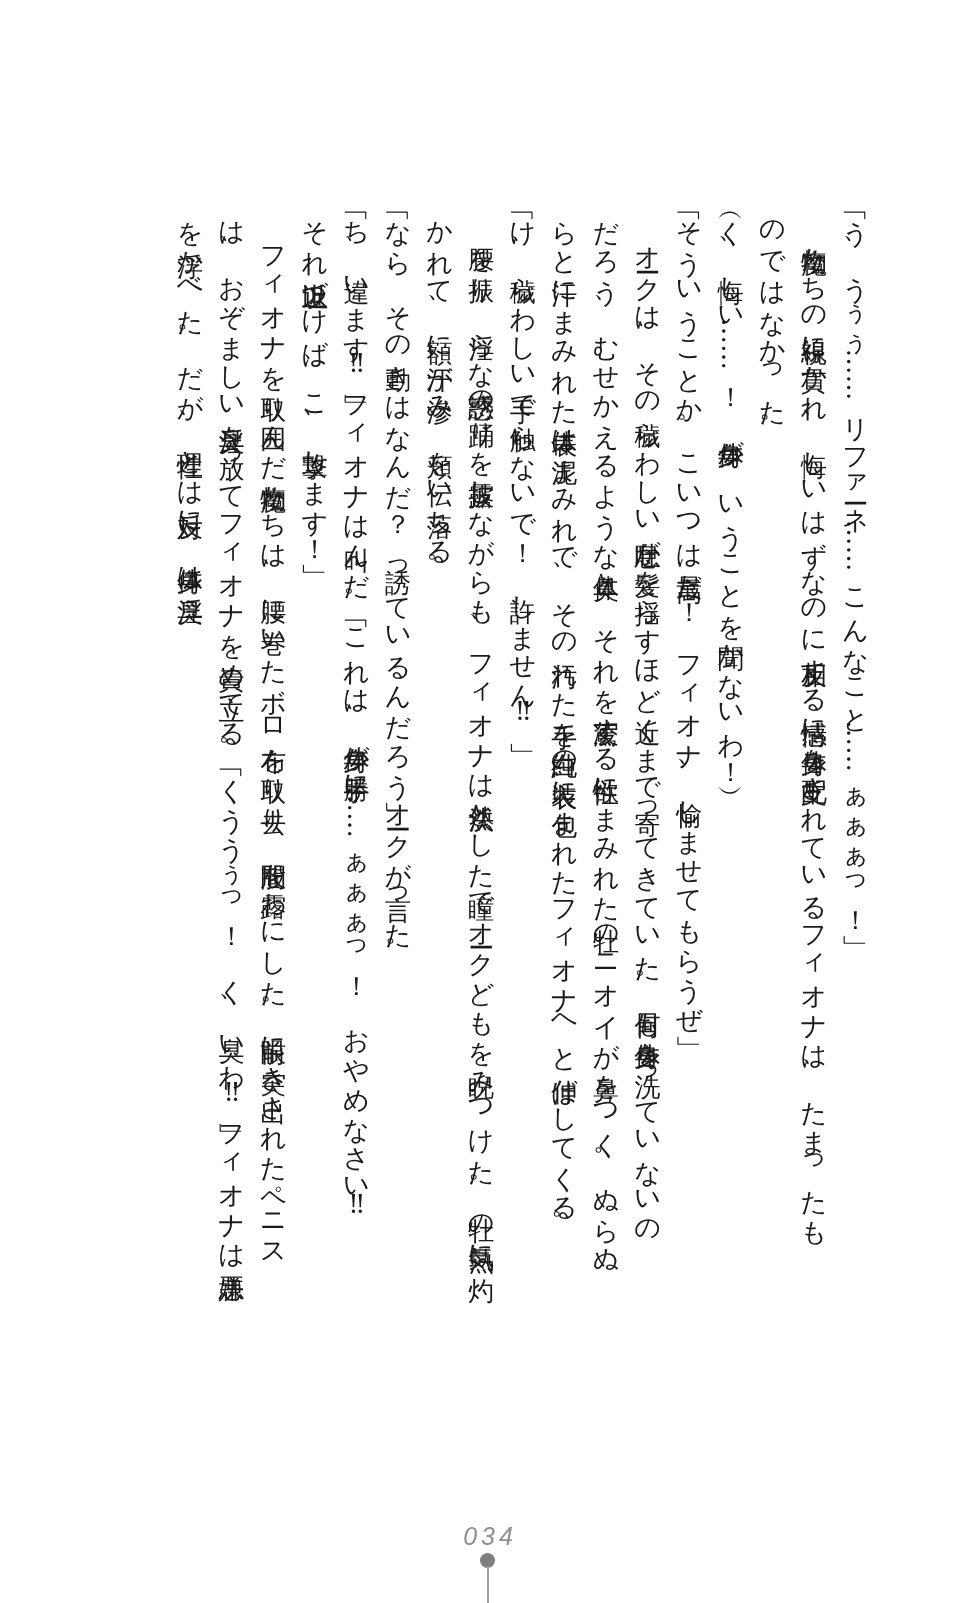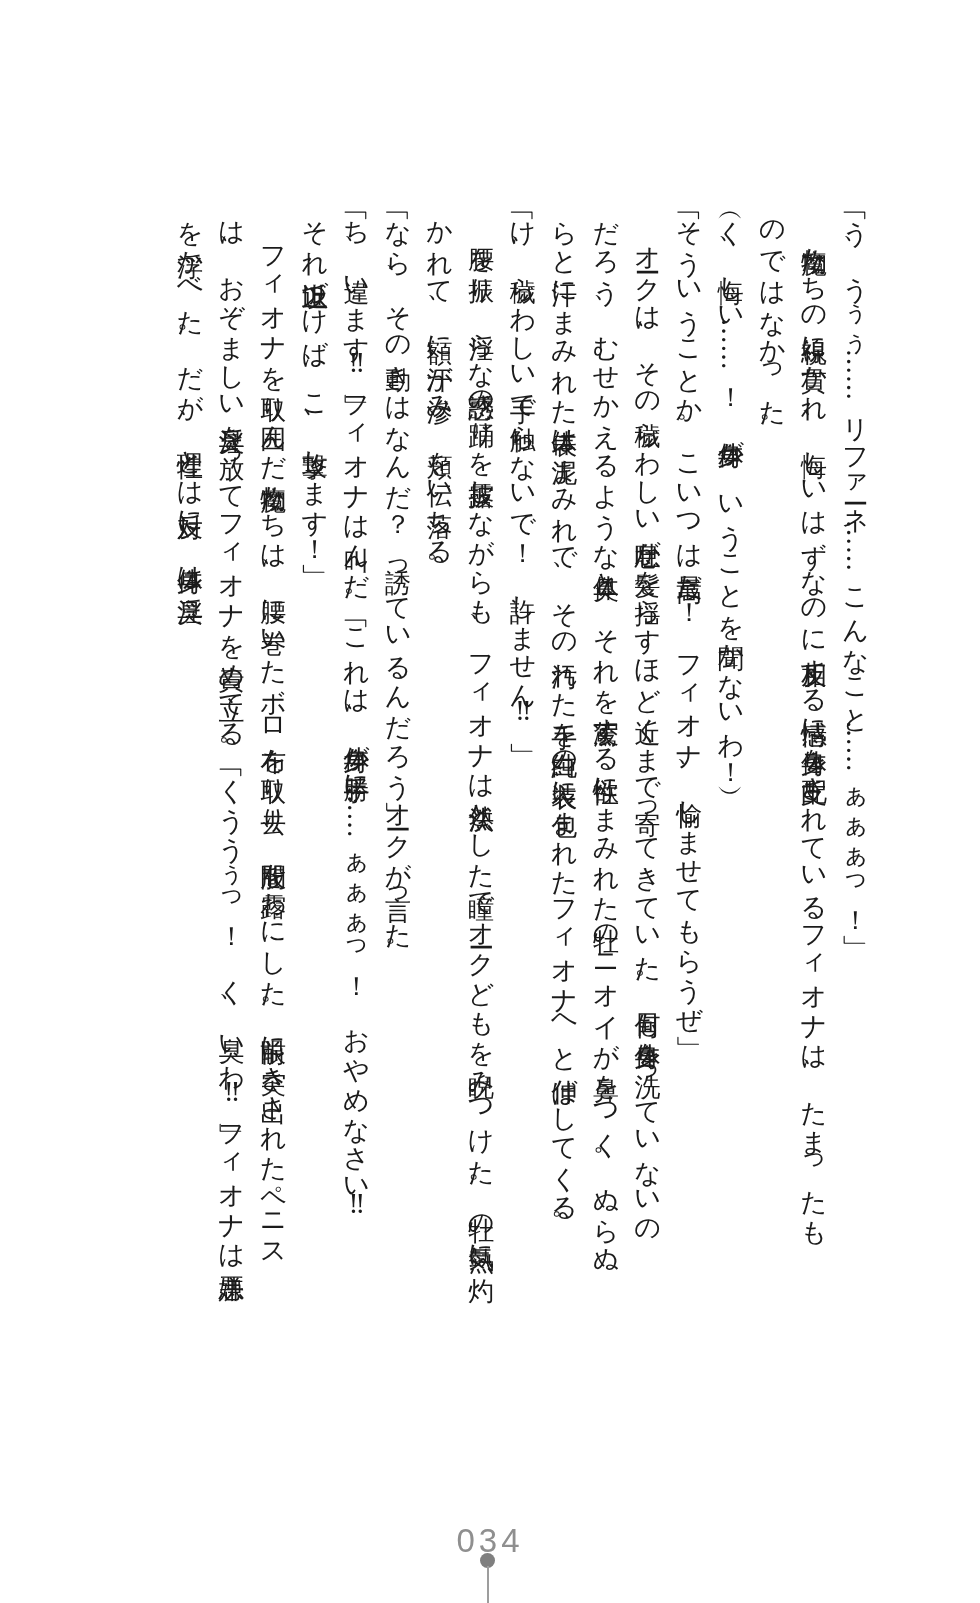--- a/index.html
+++ b/index.html
@@ -35,24 +35,25 @@
   .text-block p.indent {
     text-indent: 1em;
   }
   .page-number {
     position: absolute;
     left: 0;
     right: 0;
     top: 1522px;
     text-align: center;
     font-family: "Liberation Sans", sans-serif;
-    font-size: 33px;
+    font-size: 25px;
     font-weight: 300;
     color: #8f8f8f;
     letter-spacing: 4px;
+    font-style: italic;
   }
   .ornament-dot {
     position: absolute;
     left: 480px;
     top: 1553px;
     width: 15px;
     height: 15px;
     border-radius: 50%;
     background: #7f7f7f;
   }

